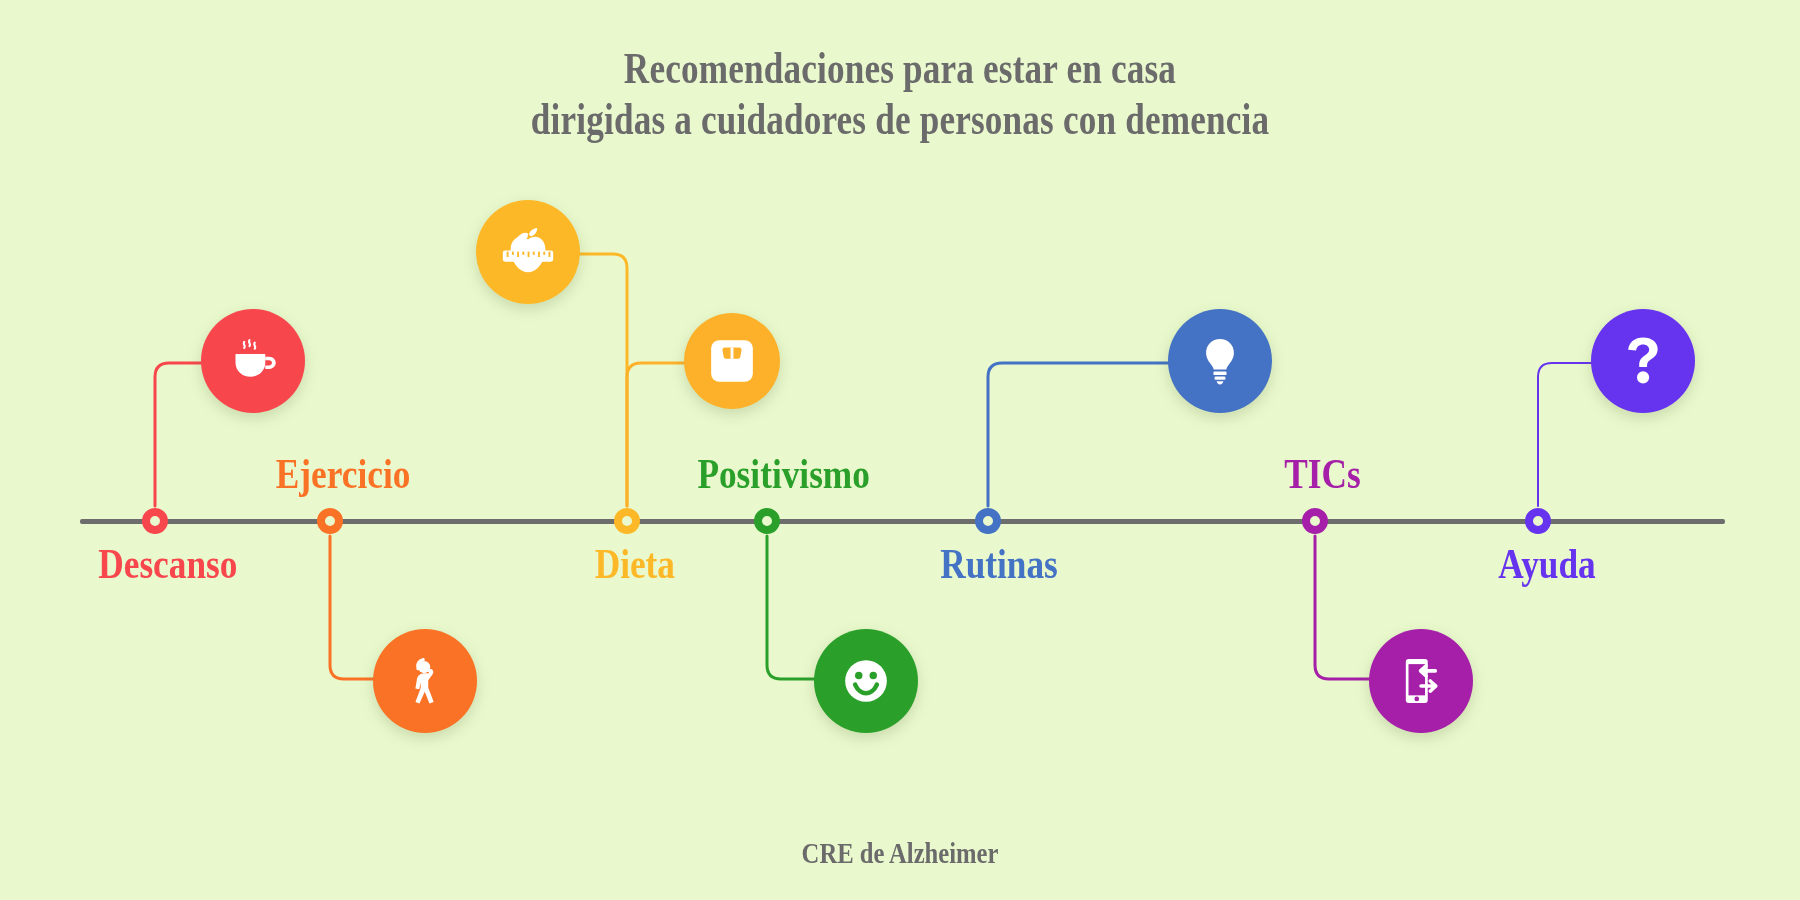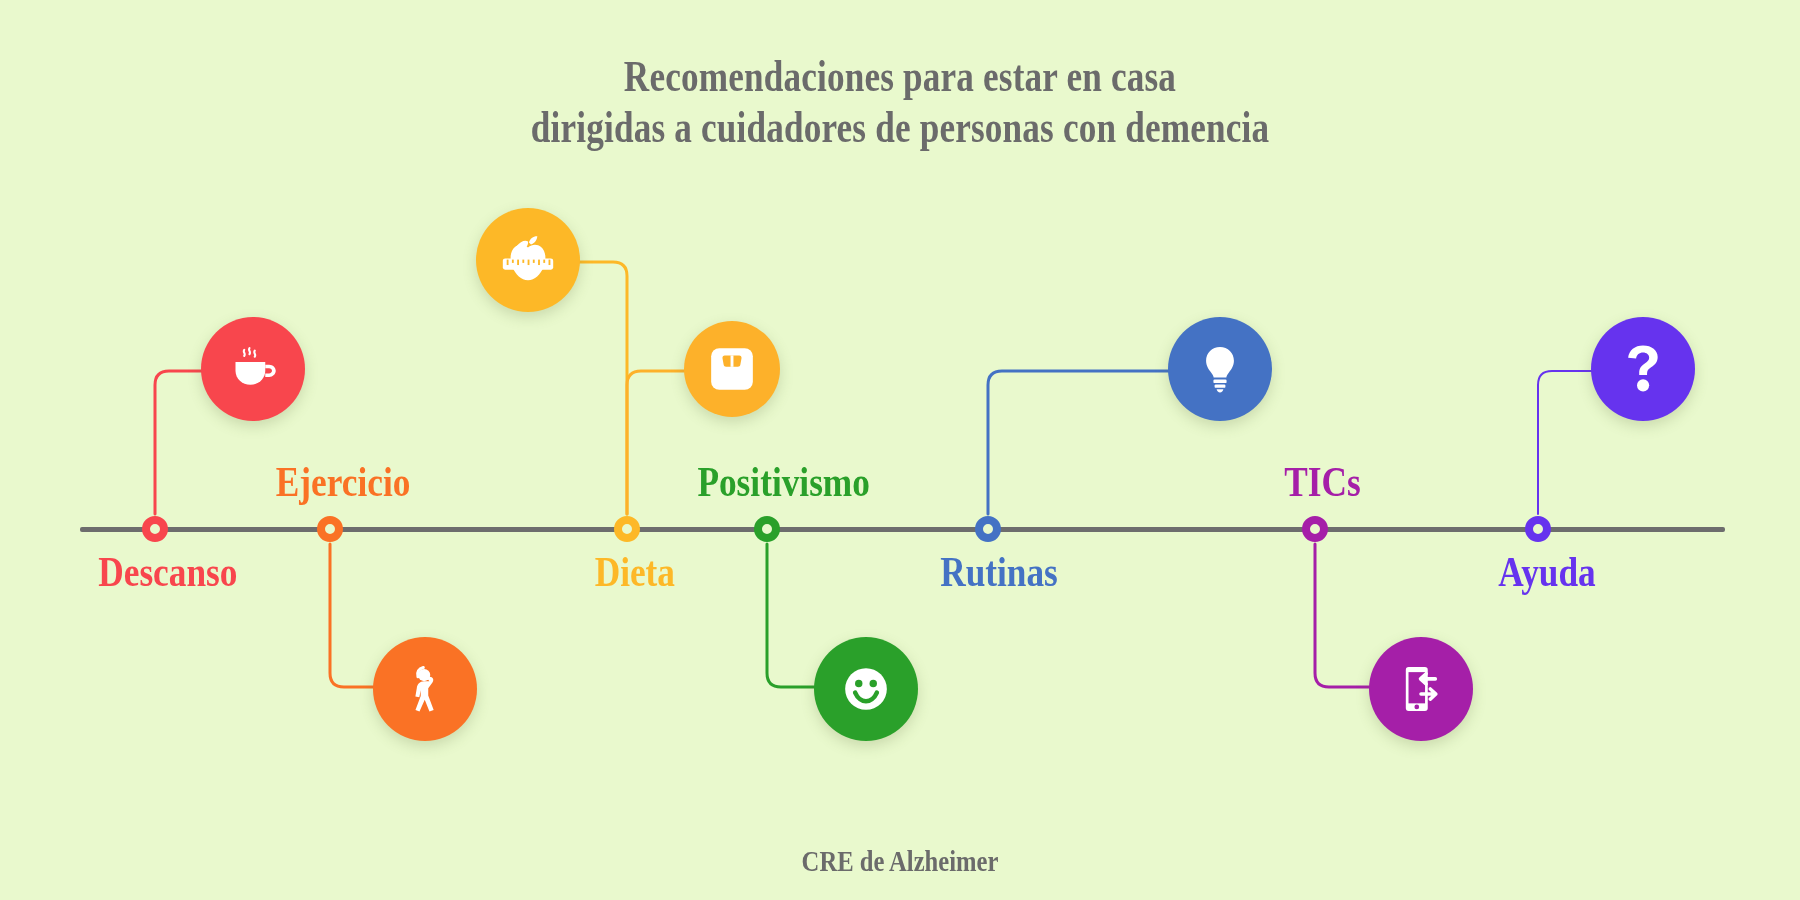--- a/index.html
+++ b/index.html
@@ -10,21 +10,21 @@
     width: 1800px;
     height: 900px;
     background: #e9f9cd;
     font-family: "Liberation Serif", serif;
     overflow: hidden;
     position: relative;
   }
 
   #canvas {
     position: absolute;
-    left: 0; top: 12px;
+    left: 0; top: 4px;
     width: 1800px;
     height: 632px;
   }
 
   
   .title {
     position: absolute;
     left: 0;
     top: 40px;
     width: 1800px;

